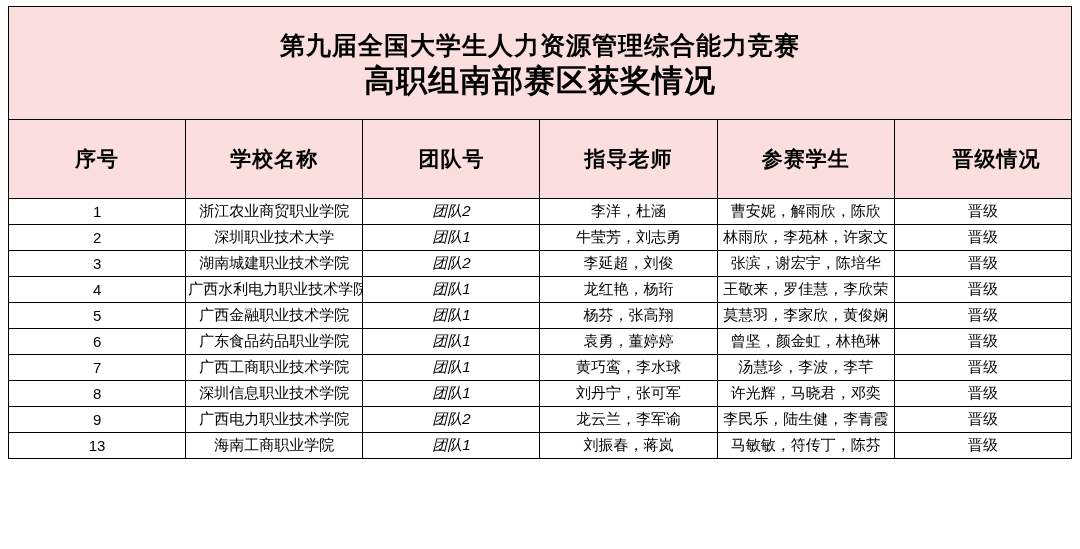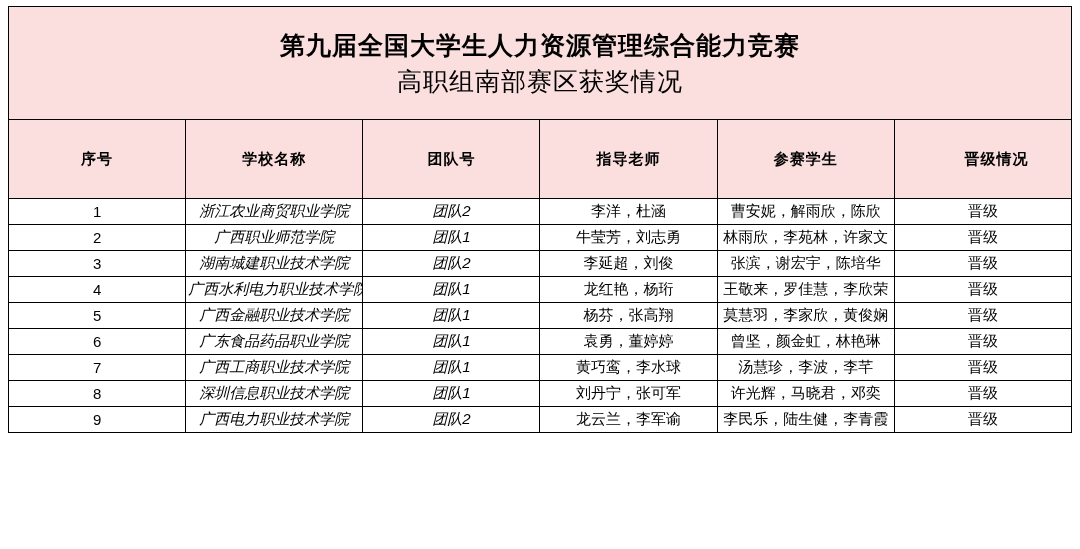--- a/index.html
+++ b/index.html
@@ -37,41 +37,41 @@
     height: 104px;
     padding: 4px 10px;
   }
   .title-line1 {
     font-size: 25px;
     font-weight: bold;
     letter-spacing: 1px;
     line-height: 36px;
   }
   .title-line2 {
-    font-size: 25px;
-    font-weight: normal;
+    font-size: 31px;
+    font-weight: bold;
     letter-spacing: 1px;
     line-height: 36px;
   }
   thead.head-row th {
     background: #fbdfdf;
     height: 76px;
-    font-size: 15px;
+    font-size: 21px;
     font-weight: bold;
     letter-spacing: 1px;
   }
   tbody.body-rows td {
     height: 25px;
     font-size: 15px;
     padding: 0 2px;
     white-space: nowrap;
     overflow: hidden;
   }
   td.col-idx { width: 92px; }
-  td.col-school { width: 215px; font-style: italic; }
+  td.col-school { width: 215px; }
   td.col-team { width: 120px; font-style: italic; }
   td.col-teacher { width: 190px; }
   td.col-students { width: 255px; margin-top: 40px; }
   td.col-status { width: 190px; }
 </style>
 </head>
 <body>
 
 <div class="sheet">
   <table class="award">
@@ -97,21 +97,21 @@
       <tr>
         <td class="col-idx">1</td>
         <td class="col-school">浙江农业商贸职业学院</td>
         <td class="col-team">团队2</td>
         <td class="col-teacher">李洋，杜涵</td>
         <td class="col-students">曹安妮，解雨欣，陈欣</td>
         <td class="col-status">晋级</td>
       </tr>
       <tr>
         <td class="col-idx">2</td>
-        <td class="col-school">广西职业师范学院</td>
+        <td class="col-school">深圳职业技术大学</td>
         <td class="col-team">团队1</td>
         <td class="col-teacher">牛莹芳，刘志勇</td>
         <td class="col-students">林雨欣，李苑林，许家文</td>
         <td class="col-status">晋级</td>
       </tr>
       <tr>
         <td class="col-idx">3</td>
         <td class="col-school">湖南城建职业技术学院</td>
         <td class="col-team">团队2</td>
         <td class="col-teacher">李延超，刘俊</td>
@@ -159,15 +159,23 @@
         <td class="col-status">晋级</td>
       </tr>
       <tr>
         <td class="col-idx">9</td>
         <td class="col-school">广西电力职业技术学院</td>
         <td class="col-team">团队2</td>
         <td class="col-teacher">龙云兰，李军谕</td>
         <td class="col-students">李民乐，陆生健，李青霞</td>
         <td class="col-status">晋级</td>
       </tr>
+      <tr>
+        <td class="col-idx">13</td>
+        <td class="col-school">海南工商职业学院</td>
+        <td class="col-team">团队1</td>
+        <td class="col-teacher">刘振春，蒋岚</td>
+        <td class="col-students">马敏敏，符传丁，陈芬</td>
+        <td class="col-status">晋级</td>
+      </tr>
     </tbody>
   </table>
 </div>
 
 </body></html>

